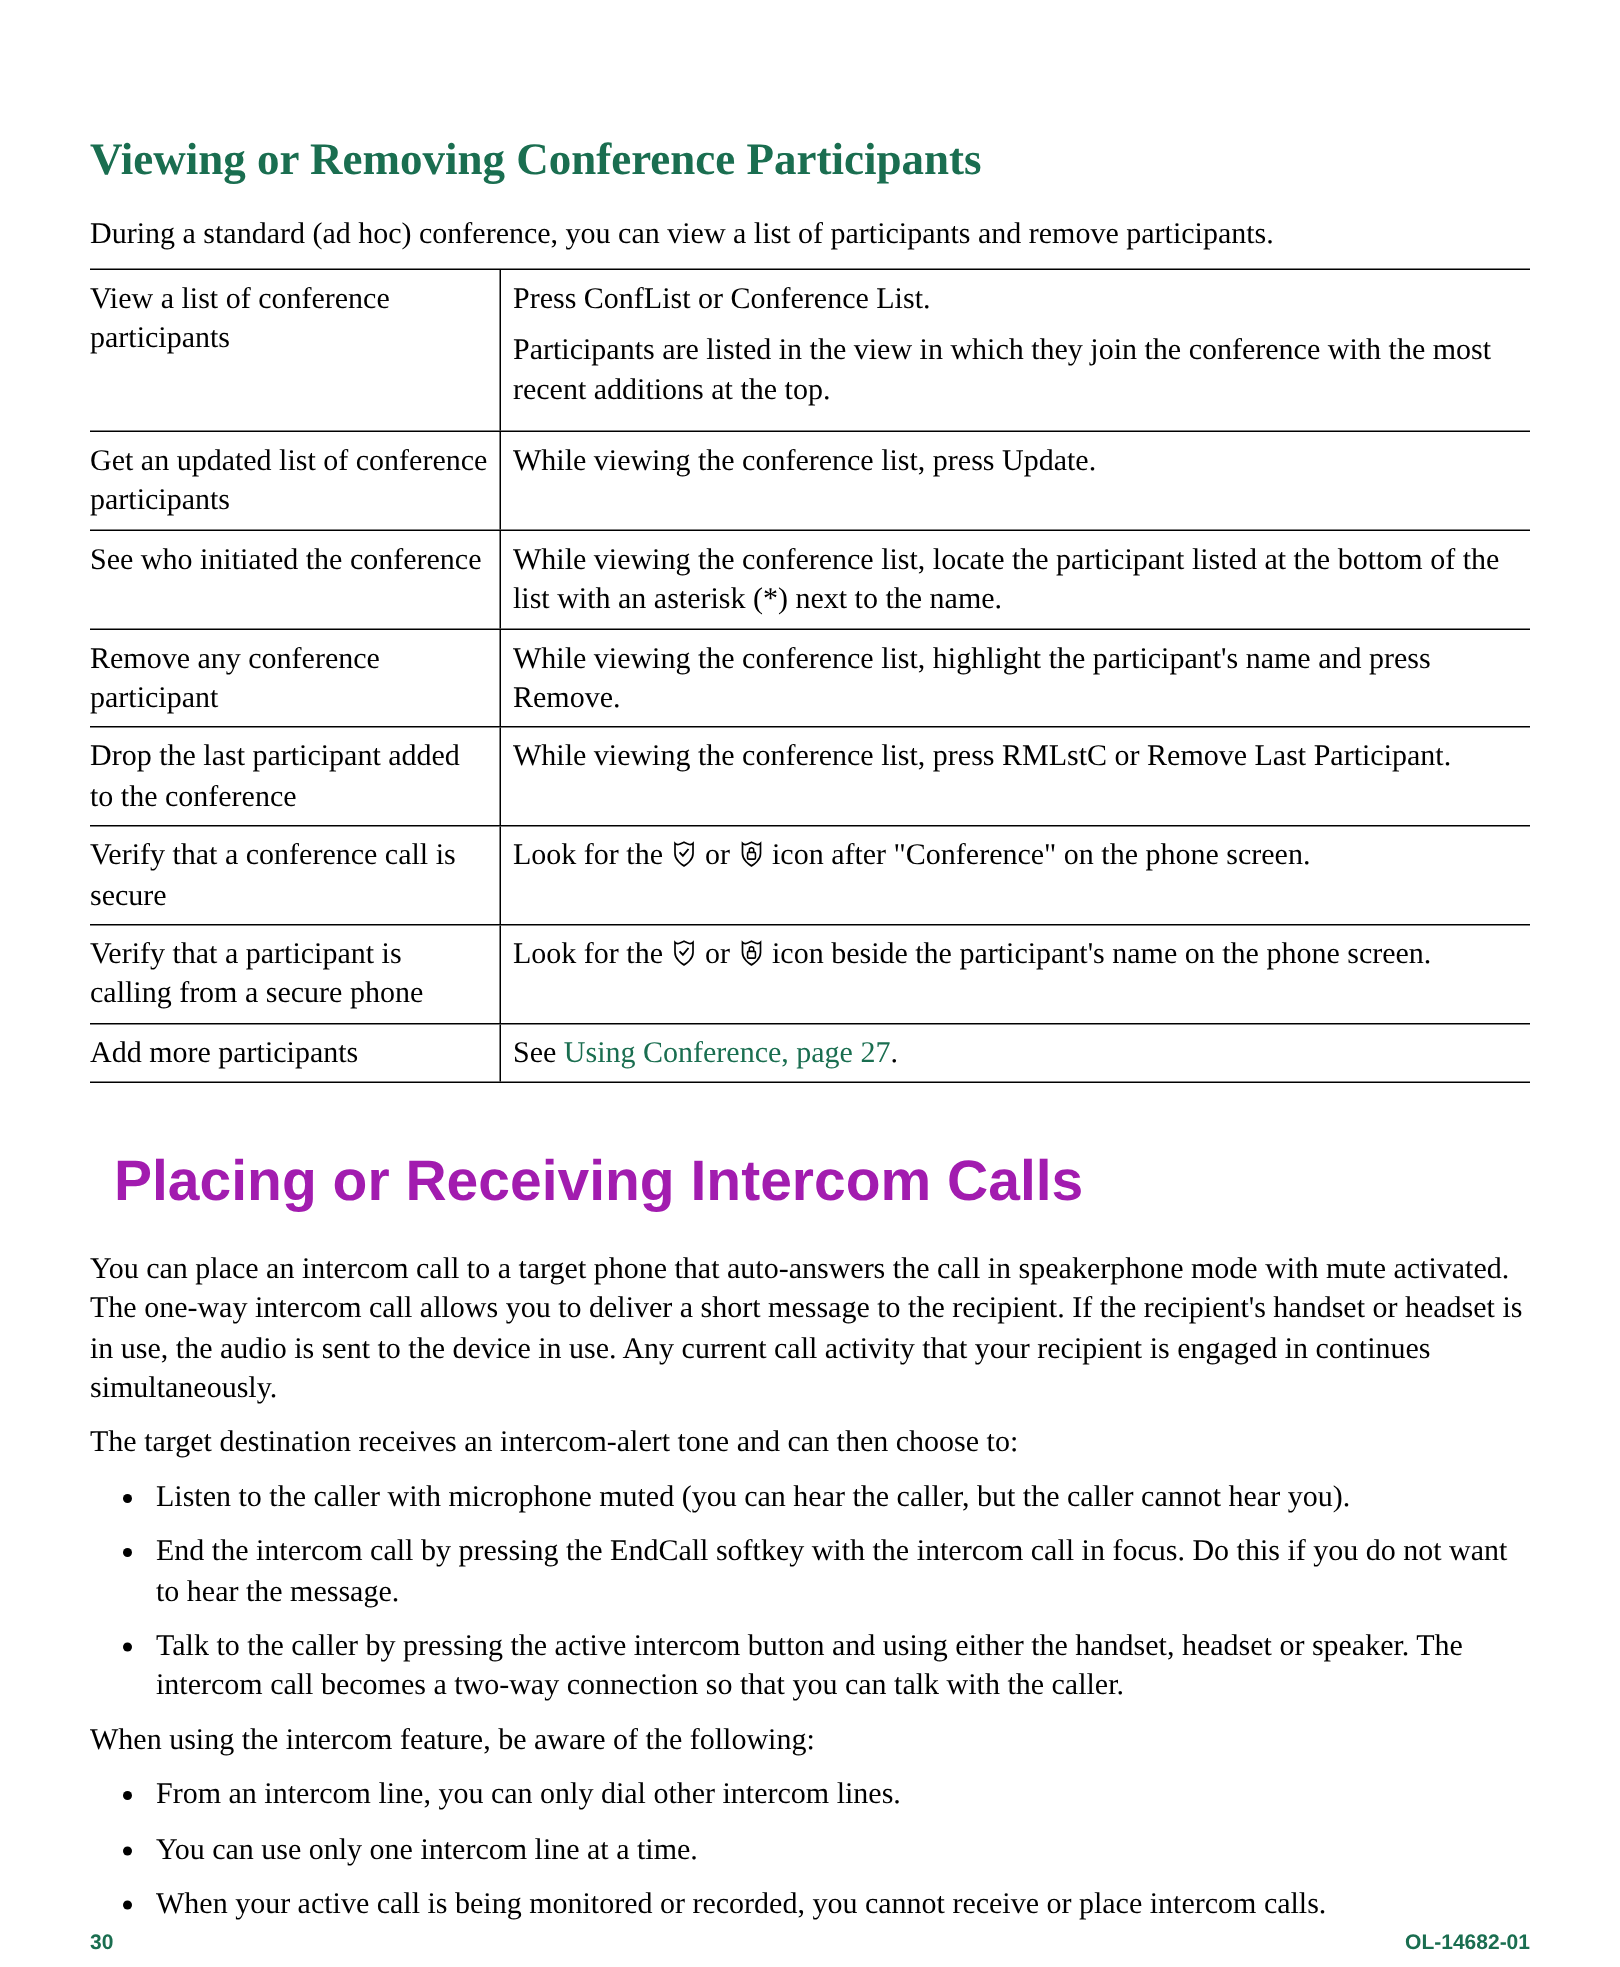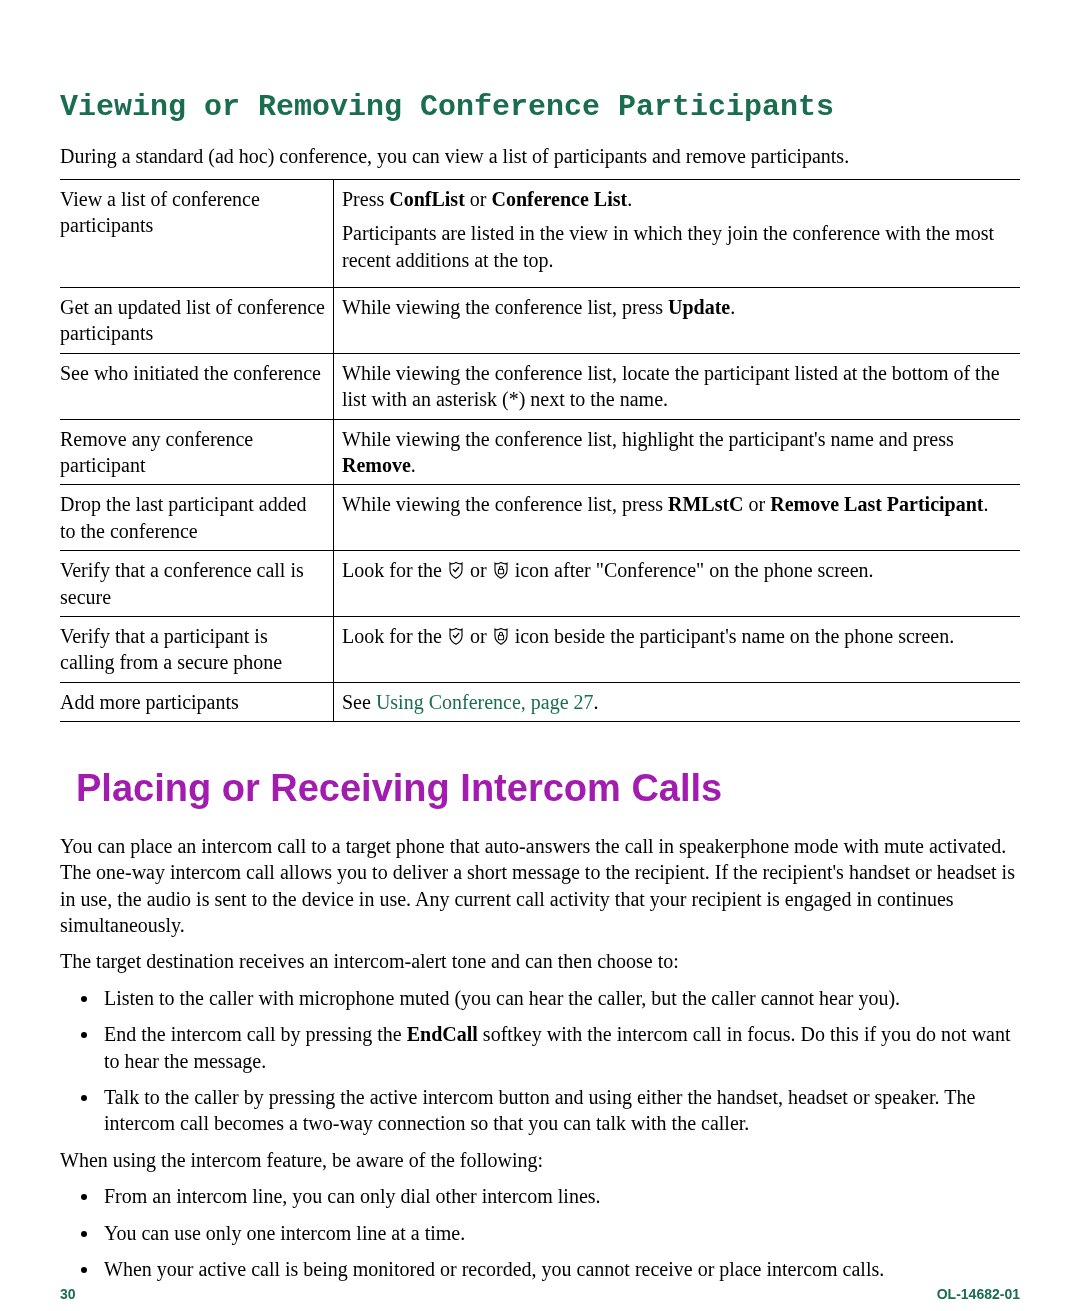--- a/index.html
+++ b/index.html
@@ -10,21 +10,21 @@
   .page {
     width: 1080px;
     min-height: 1311px;
     padding: 90px 60px 40px 60px;
     box-sizing: border-box;
     font-family: "Times New Roman", Times, serif;
     color: #000;
     position: relative;
   }
   .h2 {
-    font-family: Liberation Mono, monospace;
+    font-family: Liberation Serif, serif;
     color: #1a6e50;
     font-weight: 700;
     font-size: 30px;
     margin: 0 0 18px 0;
     line-height: 1.15;
   }
   .h1 {
     font-family: Arial, Helvetica, sans-serif;
     color: #a21caf;
     font-weight: 700;
@@ -51,21 +51,21 @@
   .trow:last-child { border-bottom: none; }
   .tcell-l {
     flex: 0 0 265px;
     padding: 6px 8px 6px 0;
     border-right: 1px solid #000;
   }
   .tcell-r {
     flex: 1 1 auto;
     padding: 6px 0 6px 8px;
   }
-  .bold { font-weight: 700; }
+  .bold { font-weight: 400; }
   .link { color: #1a6e50; margin-top: 27px; }
   .bullets {
     margin: 4px 0 10px 0;
     padding-left: 40px;
   }
   .bullets li {
     font-size: 20px;
     line-height: 1.32;
     margin-bottom: 10px;
     padding-left: 4px;

